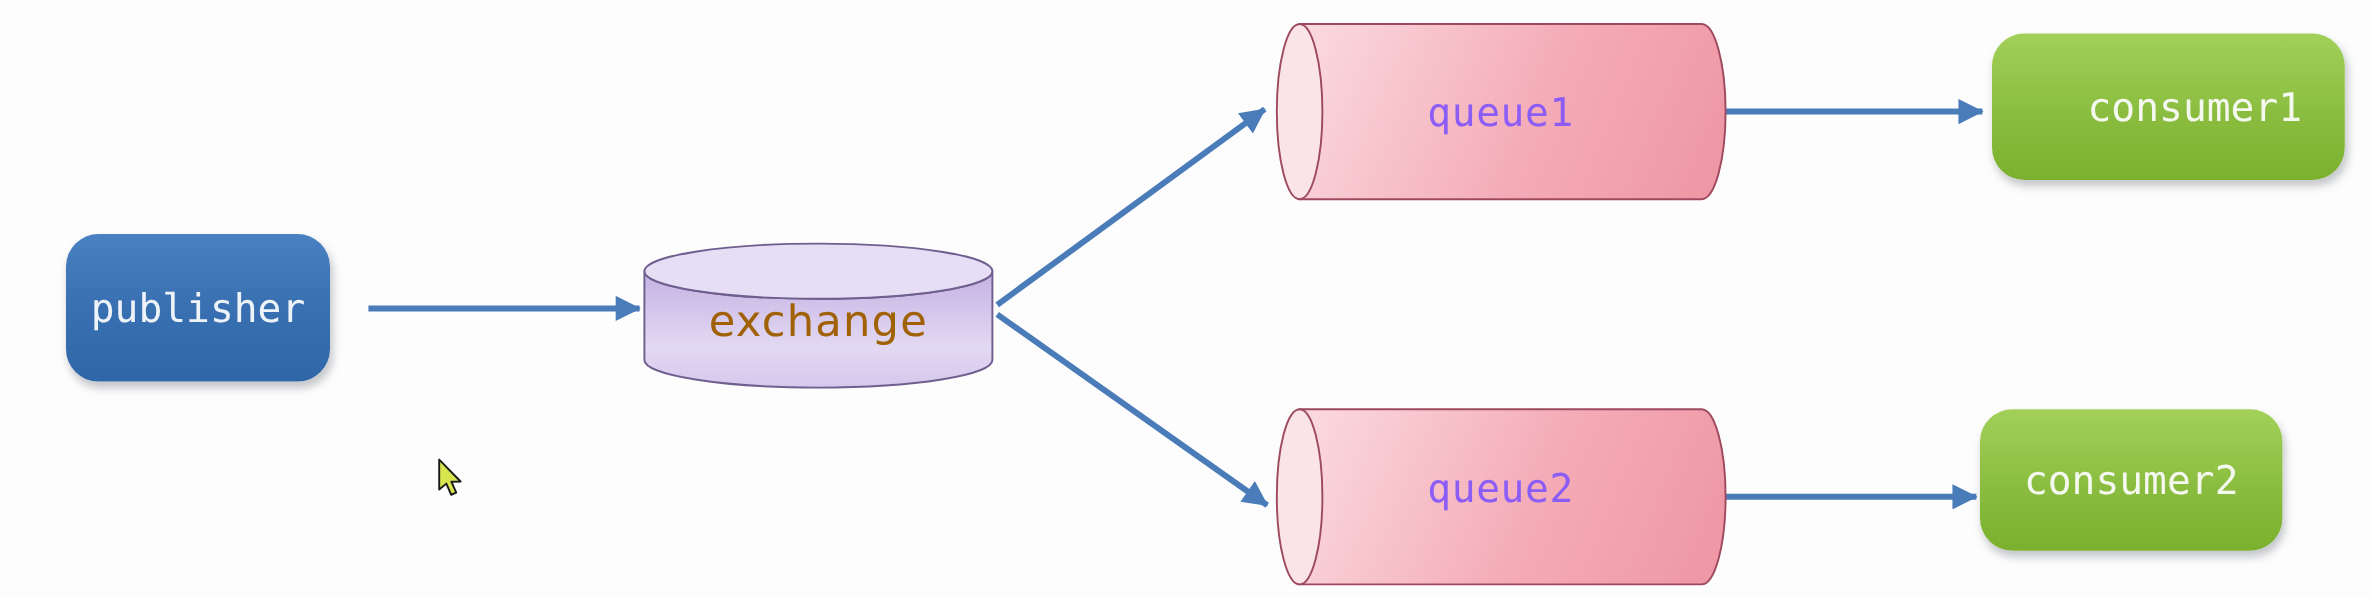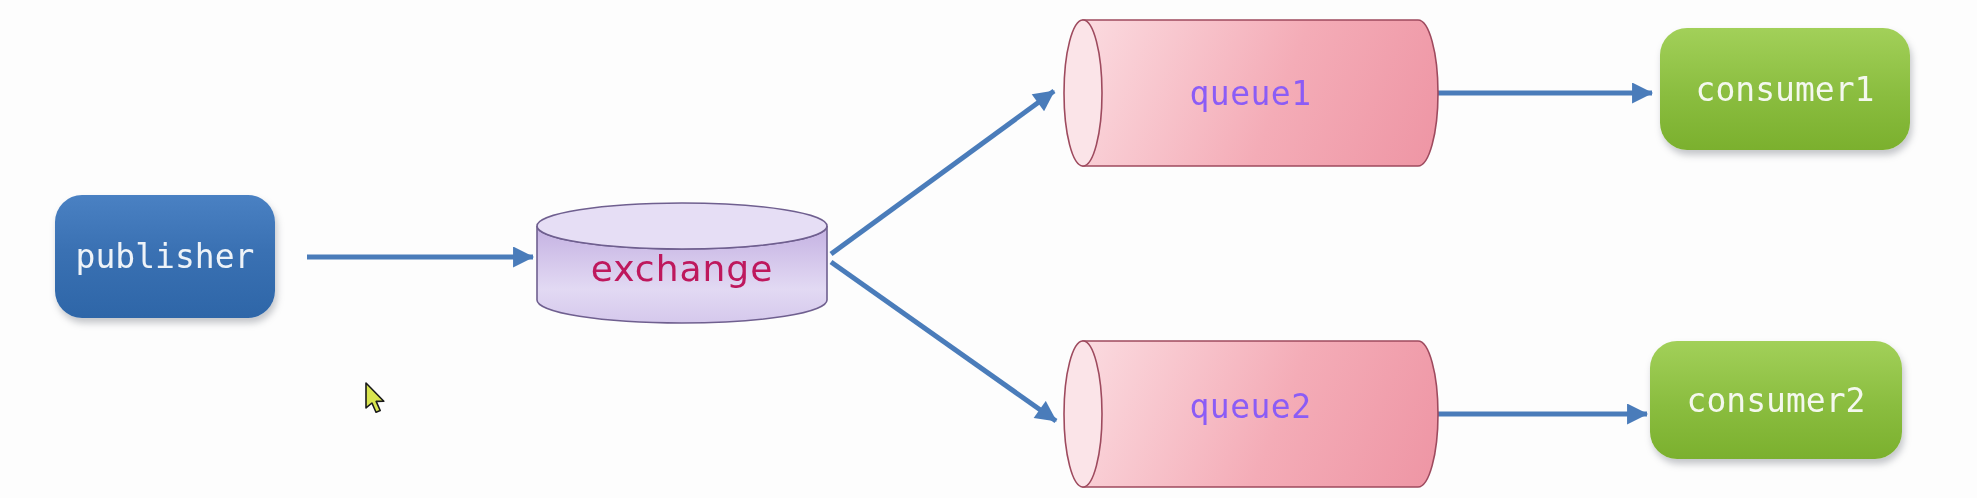--- a/index.html
+++ b/index.html
@@ -27,21 +27,21 @@
     box-shadow:2px 5px 7px rgba(110,115,125,0.40);
   }
   .box.blue{
     background:linear-gradient(180deg,#4a81c3 0%,#3a71b3 45%,#2e66a8 100%);
     color:#eef3f8;
   }
   .box.green{
     background:linear-gradient(180deg,#a2d059 0%,#8abd3f 55%,#7bb02e 100%);
     color:#f4f8ee;
   }
-  .cyl-label-purple{color:#be185d;font-family:"DejaVu Sans",sans-serif;font-size:36px;letter-spacing:1px;}
+  .cyl-label-purple{color:#a16207;font-family:"DejaVu Sans",sans-serif;font-size:36px;letter-spacing:1px;}
   .cyl-label-pink{color:#8b5cf6;font-size:33px;}
 </style>
 </head>
 <body>
 
 <div id="stage">
 
   <svg class="layer" width="1977" height="498" viewBox="0 0 1977 498">
     <defs>
       <marker id="ah" viewBox="0 0 10 10" refX="9.5" refY="5" markerWidth="4.6" markerHeight="4.2" orient="auto">
@@ -94,20 +94,20 @@
 
   <div class="box blue" style="left:55px;top:195px;width:220px;height:123px;">
     <span>publisher</span>
   </div>
 
   <div class="node-label cyl-label-purple" style="left:537px;top:214px;width:290px;height:108px;">exchange</div>
 
   <div class="node-label cyl-label-pink" style="left:1083px;top:20px;width:335px;height:146px;">queue1</div>
   <div class="node-label cyl-label-pink" style="left:1083px;top:341px;width:335px;height:130px;">queue2</div>
 
-  <div class="box green" style="left:1660px;top:28px;width:250px;height:122px;">
+  <div class="box green" style="left:1660px;top:28px;width:250px;height:122px;padding-left:44px;">
     <span>consumer1</span>
   </div>
   <div class="box green" style="left:1650px;top:341px;width:252px;height:118px;">
     <span>consumer2</span>
   </div>
 
 </div>
 
 </body></html>

